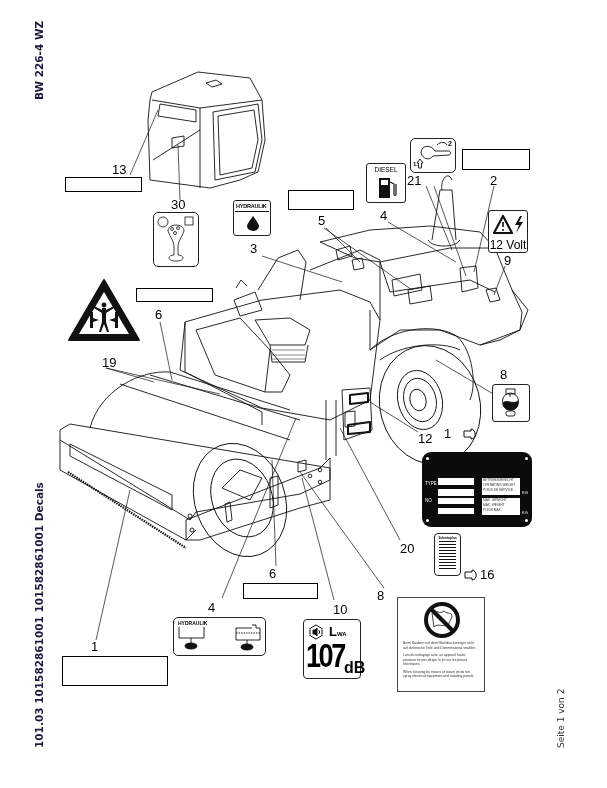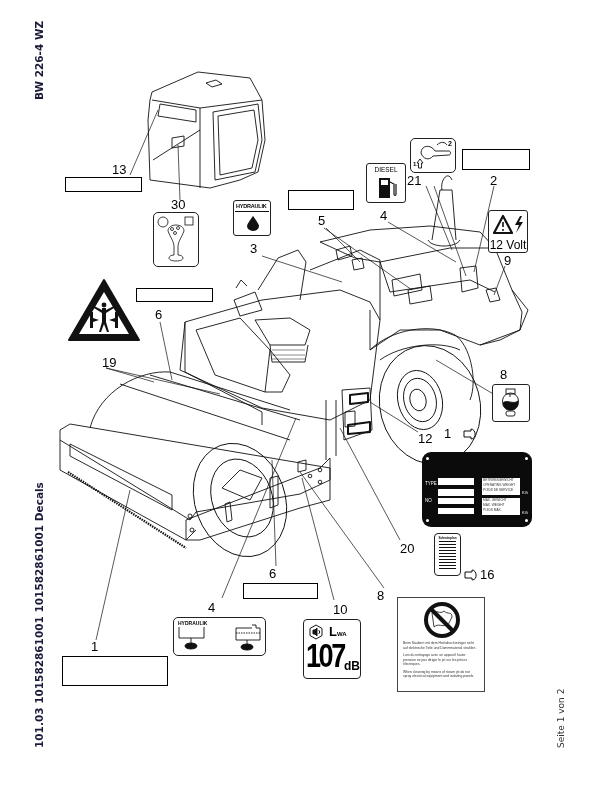--- a/index.html
+++ b/index.html
@@ -280,21 +280,21 @@
 </div>
 
 <div class="decal" style="left:303px;top:619px;width:58px;height:60px;border-radius:4px;">
   <svg style="position:absolute;left:4px;top:4px" width="16" height="16" fill="none" stroke="#111" stroke-width="1">
     <path d="M8,1 L14,4.5 L14,11.5 L8,15 L2,11.5 L2,4.5 Z"></path>
     <path d="M5,6 L7,6 L9,4 L9,12 L7,10 L5,10 Z" fill="#111"></path>
     <path d="M10.5,6 C12,7 12,9 10.5,10"></path>
   </svg>
   <div style="position:absolute;left:25px;top:4px;font-size:13px;font-weight:bold"><span>L</span><span style="font-size:6px">WA</span></div>
   <div style="position:absolute;left:2px;top:19px;font-size:33px;font-weight:bold;letter-spacing:-3px;transform:scaleX(0.82);transform-origin:left top;line-height:1">107</div>
-  <div style="position:absolute;left:40px;top:39px;font-size:12px;font-weight:bold">dB</div>
+  <div style="position:absolute;left:40px;top:39px;font-size:16px;font-weight:bold">dB</div>
 </div>
 
 <div class="abs" style="left:397px;top:597px;width:88px;height:95px;border:1px solid #444;box-sizing:border-box;background:#fff;">
   <svg style="position:absolute;left:24px;top:3px" width="40" height="38">
     <circle cx="20" cy="19" r="16" fill="none" stroke="#111" stroke-width="4"></circle>
     <path d="M10,12 C14,8 18,14 22,10 C26,14 30,10 30,16 L26,24 C20,26 16,22 12,26 Z" fill="none" stroke="#111" stroke-width="0.8"></path>
     <line x1="9" y1="8" x2="31" y2="30" stroke="#111" stroke-width="4"></line>
   </svg>
   <div style="position:absolute;left:5px;right:5px;top:43px;font-size:3.4px;line-height:4.5px;color:#333">
     <div style="margin-bottom:3px">Beim Säubern mit dem Hochdruckreiniger nicht auf elektrische Teile und Dämmmaterial strahlen.</div>

